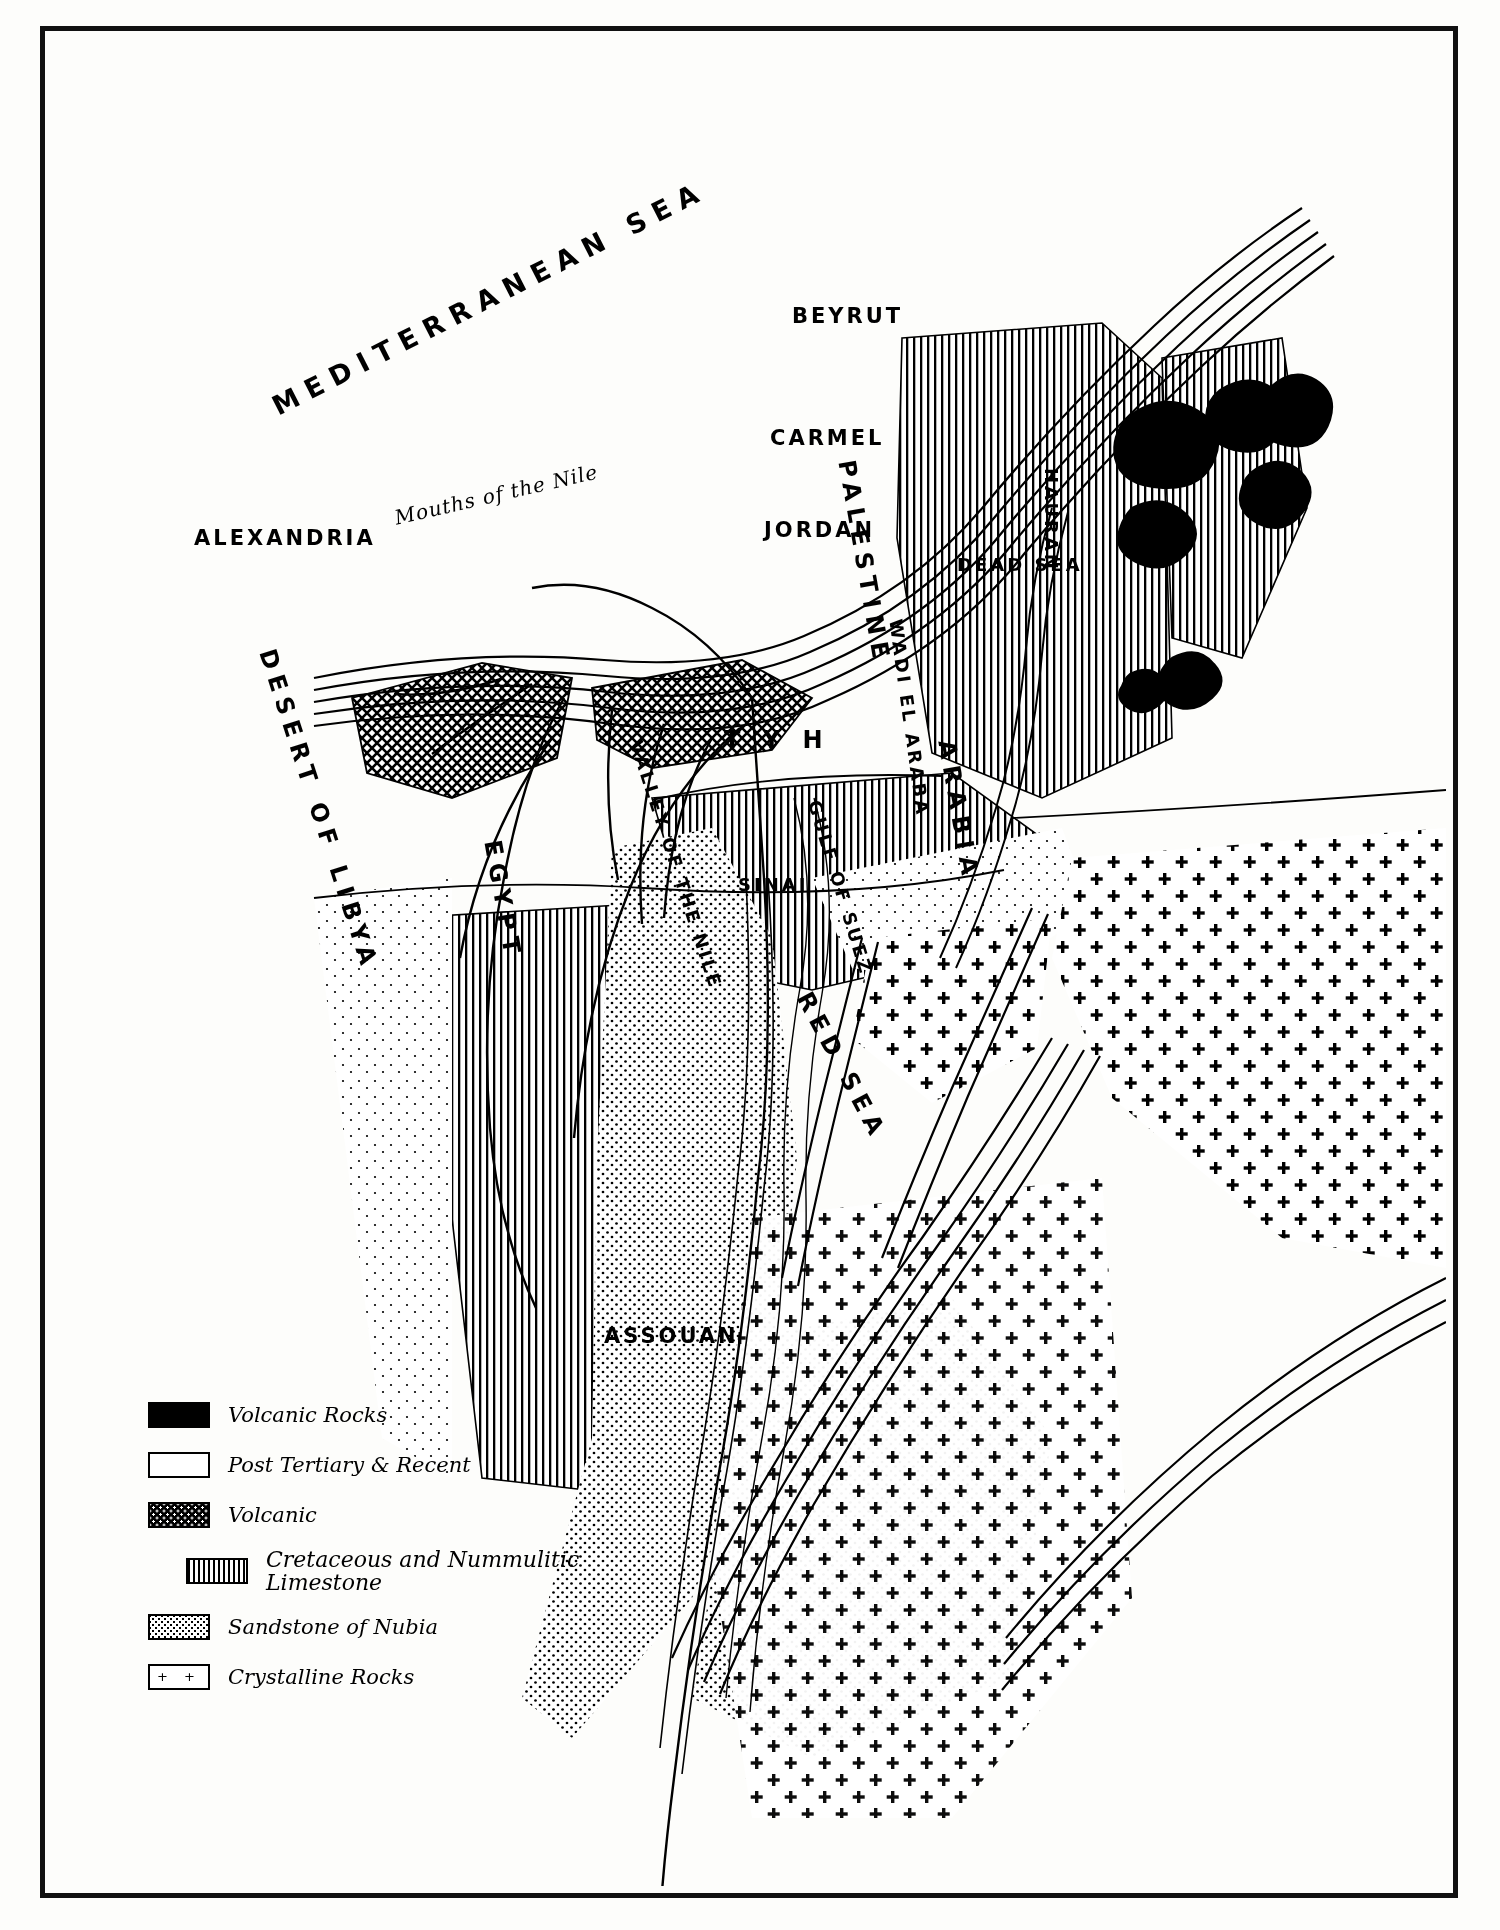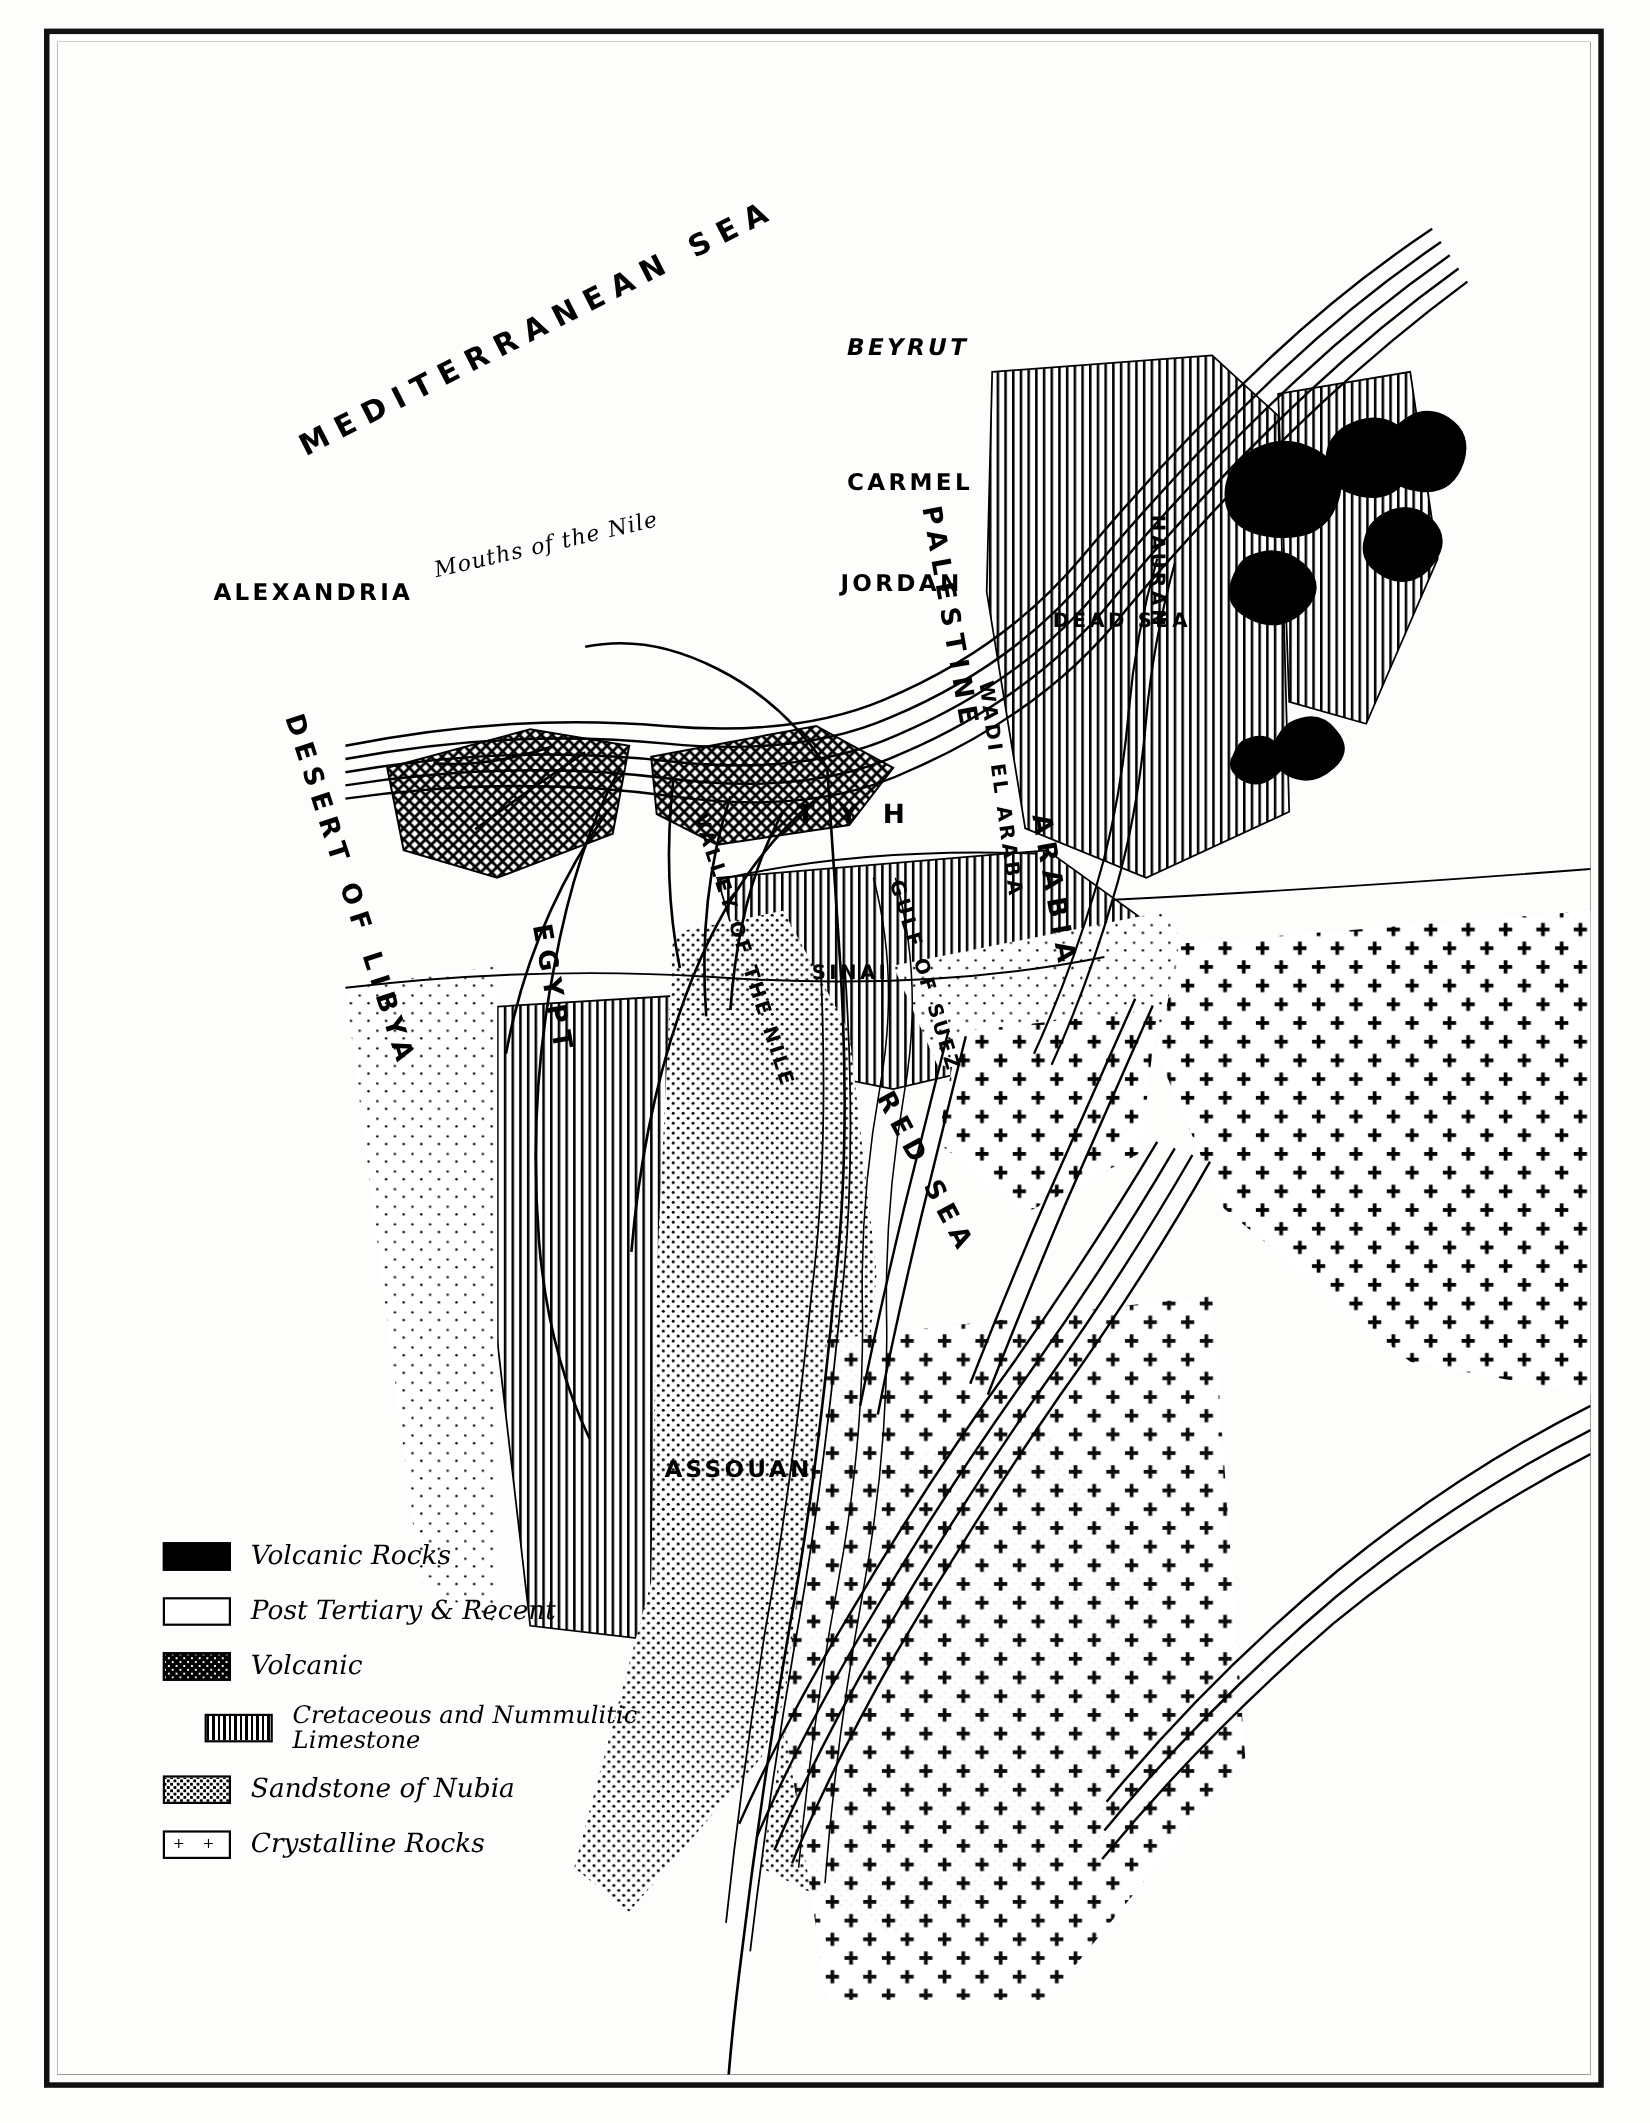--- a/index.html
+++ b/index.html
@@ -168,21 +168,21 @@
     font-family: "DejaVu Sans", sans-serif;
     font-size: 13px;
     letter-spacing: 6px;
     color: #000;
     text-align: center;
     line-height: 22px;
   }
   .legend-label {
     font-family: "DejaVu Serif", serif;
     font-style: italic;
-    font-size: 24px;
+    font-size: 21px;
     line-height: 1.05;
   }
   .legend-label.two-line { font-size: 22px; }
 </style>
 </head>
 <body>
 
 <div id="page">
 
   <div class="frame-outer"></div>
@@ -316,21 +316,21 @@
 
       <g fill="none" stroke="#000" stroke-width="1.8">
         <path d="M262,860 q170,-20 330,-10 q200,14 360,-18"></path>
         <path d="M960,780 q200,-10 434,-28"></path>
         <path d="M600,762 q130,-30 290,-24"></path>
       </g>
     </svg>
 
     <div class="map-label lbl-sea" style="left:222px; top:356px; transform:rotate(-27deg); transform-origin:left center;">MEDITERRANEAN   SEA</div>
 
-    <div class="map-label lbl-city" style="left:718px; top:268px;font-style:italic;">BEYRUT</div>
+    <div class="map-label lbl-city" style="left:740px; top:268px;">BEYRUT</div>
 
     <div class="map-label lbl-city" style="left:718px; top:390px;">CARMEL</div>
 
     <div class="map-label lbl-city" style="left:712px; top:482px;">JORDAN</div>
 
     <div class="map-label lbl-small" style="left:905px; top:518px;">DEAD SEA</div>
 
     <div class="map-label lbl-small" style="left:1008px; top:430px; transform:rotate(90deg); transform-origin:left top;">HAURAN</div>
 
     <div class="map-label lbl-region" style="left:806px; top:420px; transform:rotate(80deg); transform-origin:left top;">PALESTINE</div>

